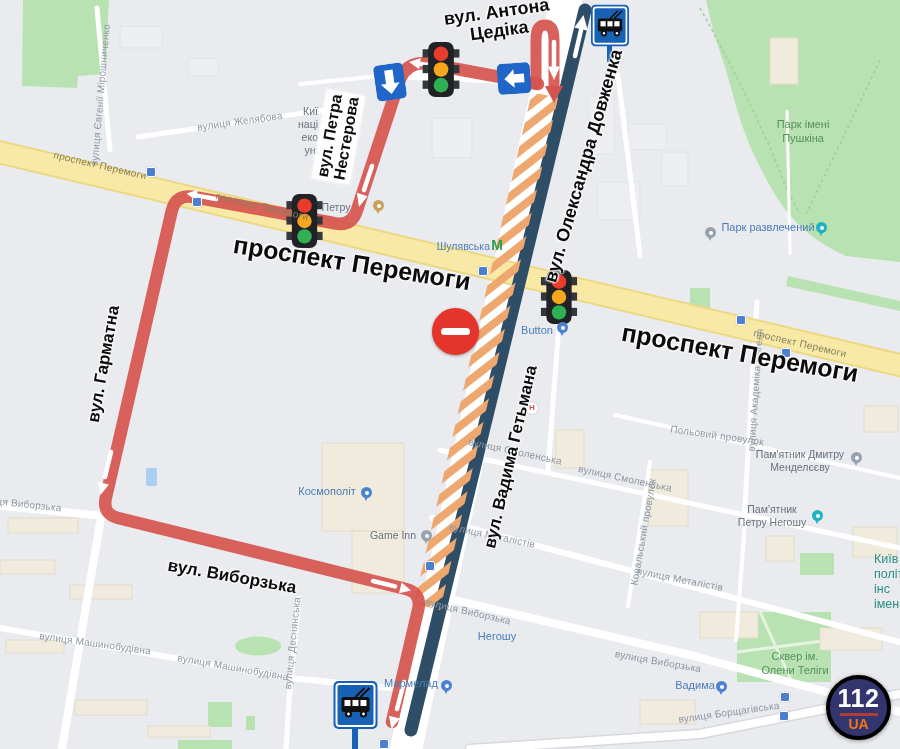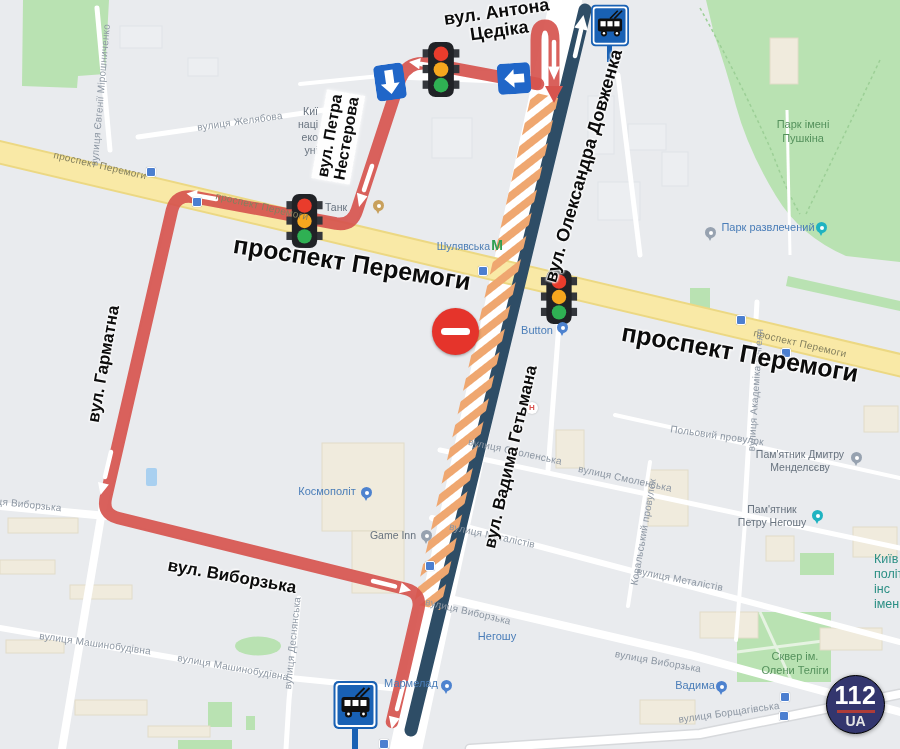--- a/index.html
+++ b/index.html
@@ -32,25 +32,25 @@
               border-top:6px solid currentColor;}
   .pin i{position:absolute;left:3.5px;top:3.5px;width:4px;height:4px;border-radius:50%;background:#fff;}
   .pin-shop{color:#4d82cf;} .pin-teal{color:#1fb3c1;} .pin-gray{color:#97a2b0;} .pin-tan{color:#c8a05c;}
   .ticon{position:absolute;width:8px;height:8px;background:#4c7fd0;border:1px solid #fff;
          border-radius:2px;transform:translate(-50%,-50%);box-shadow:0 0 1px rgba(0,0,0,.3);}
   #noentry{position:absolute;left:432px;top:308px;width:47px;height:47px;border-radius:50%;
            background:#e5342b;box-shadow:0 1px 3px rgba(0,0,0,.35);}
   #noentry::after{content:'';position:absolute;left:9px;top:20px;width:29px;height:7px;
                   border-radius:3.5px;background:#fff;}
   #logo{position:absolute;left:826px;top:675px;width:57px;height:57px;border-radius:50%;
-        background:#33366e;border:1px solid #000000;box-shadow:0 1px 4px rgba(0,0,0,.4);
+        background:#33366e;border:4px solid #000000;box-shadow:0 1px 4px rgba(0,0,0,.4);
         text-align:center;color:#fff;}
   #logo .n1{font-size:25px;font-weight:bold;letter-spacing:.5px;line-height:1;margin-top:7px;}
   #logo .bar{width:38px;height:3px;background:#ae3c38;margin:2px auto 1px auto;}
-  #logo .n2{font-size:14px;font-weight:bold;color:#e5e5e5;line-height:1;}
+  #logo .n2{font-size:14px;font-weight:bold;color:#f97316;line-height:1;}
 </style>
 </head>
 <body>
 
 <div id="map">
 
   <svg width="900" height="749" viewBox="0 0 900 749">
     <defs>
       <pattern id="hatch" width="15" height="15" patternUnits="userSpaceOnUse" patternTransform="rotate(-38)">
         <rect width="15" height="8" fill="#efa770"></rect>
@@ -211,21 +211,21 @@
       <use href="#trolley" x="333" y="681" width="45" height="48"></use>
     </g>
   </svg>
 
   <div id="labels">
       <div class="ml st" style="left: 101px; top: 95px; --r: -85deg;">вулиця Євгенії Мірошниченко</div>
       <div class="ml st" style="left: 240px; top: 122px; --r: -8deg;">вулиця Желябова</div>
       <div class="ml road" style="left: 100px; top: 166px; --r: 13deg;">проспект Перемоги</div>
       <div class="ml road" style="left: 262px; top: 207px; --r: 13deg;">проспект Перемоги</div>
       <div class="ml road" style="left: 800px; top: 344px; --r: 13deg;">проспект Перемоги</div>
-      <div class="ml poi-muted" style="left: 336px; top: 208px;">Танк</div>
+      <div class="ml poi-muted" style="left: 336px; top: 208px;">Петру</div>
       <div class="ml metro-label ar" style="left: 490px; top: 247px;">Шулявська</div>
       <div class="ml metro-m" style="left: 497px; top: 246px;">М</div>
       <div class="ml poi-muted ar" style="left: 318px; top: 131px;">Киї<br>наці<br>еко<br>уні</div>
       <div class="ml park-label" style="left: 803px; top: 132px;">Парк імені<br>Пушкіна</div>
       <div class="ml poi-blue" style="left: 768px; top: 228px;">Парк развлечений</div>
       <div class="ml poi-blue" style="left: 537px; top: 331px;">Button</div>
       <div class="ml poi-muted" style="left: 800px; top: 461px;">Пам'ятник Дмитру<br>Менделєєву</div>
       <div class="ml poi-muted" style="left: 772px; top: 516px;">Пам'ятник<br>Петру Негошу</div>
       <div class="ml st" style="left: 717px; top: 436px; --r: 8deg;">Польовий провулок</div>
       <div class="ml st" style="left: 756px; top: 390px; --r: -86deg;">вулиця Академіка Янгеля</div>

